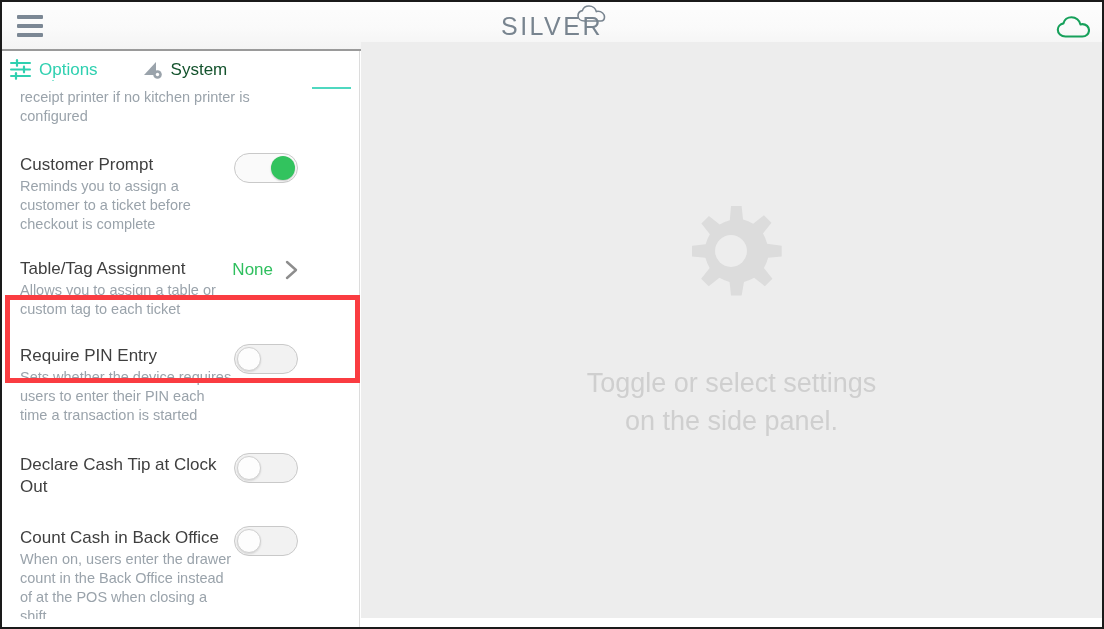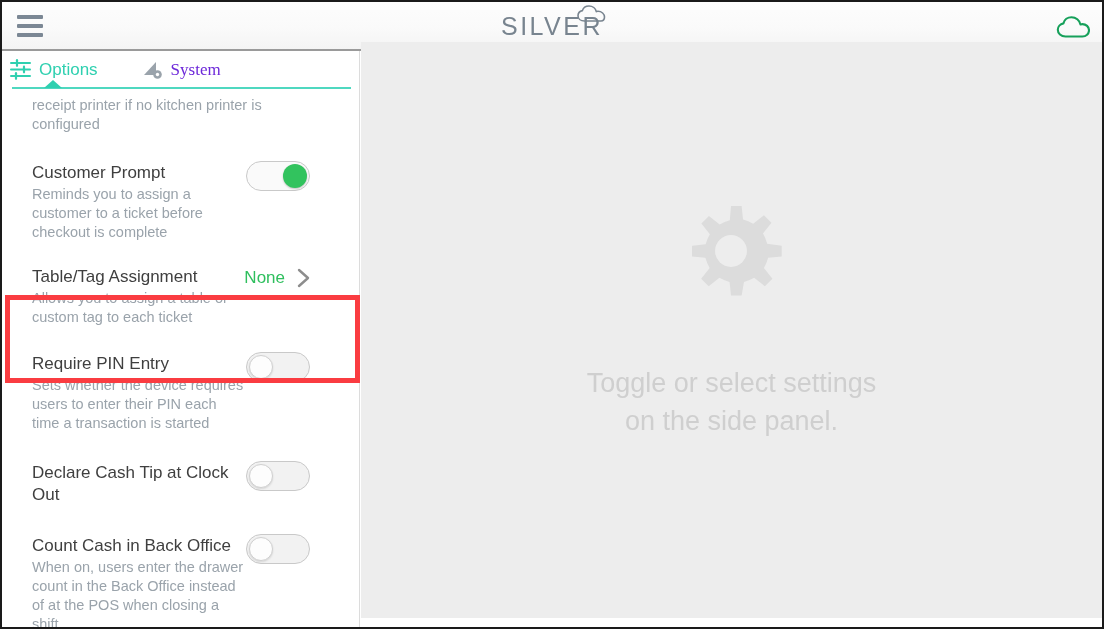--- a/index.html
+++ b/index.html
@@ -117,21 +117,21 @@
     height: 37px;
   }
   .tab-options { padding-left: 8px; }
   .tab-system  { padding-left: 44px; }
 
   .tab-label {
     font-size: 17px;
     font-weight: 400;
   }
   .tab-options .tab-label { color: #2fd0b0; }
-  .tab-system  .tab-label { color: #6d28d9; font-family: Liberation Serif, serif; }
+  .tab-system  .tab-label { color: #14532d; }
 
   .tab-icon { display: block; }
 
   .tab-underline {
     position: absolute;
     left: 10px;
     right: 8px;
     top: 36px;
     height: 2px;
     background: #4fd8c0;
@@ -143,26 +143,25 @@
     width: 0; height: 0;
     border-left: 9px solid transparent;
     border-right: 9px solid transparent;
     border-bottom: 8px solid #2fd0b0;
   }
 
   
   .list {
     position: absolute;
     left: 0;
-    top: 38px;
+    top: 30px;
     width: 310px;
     height: 538px;
     overflow: hidden;
     background: #ffffff;
-    margin-left: 12px;
   }
 
   .row {
     position: relative;
     padding: 0 14px 0 18px;
     min-height: 56px;
   }
 
   .row-head {
     display: flex;

